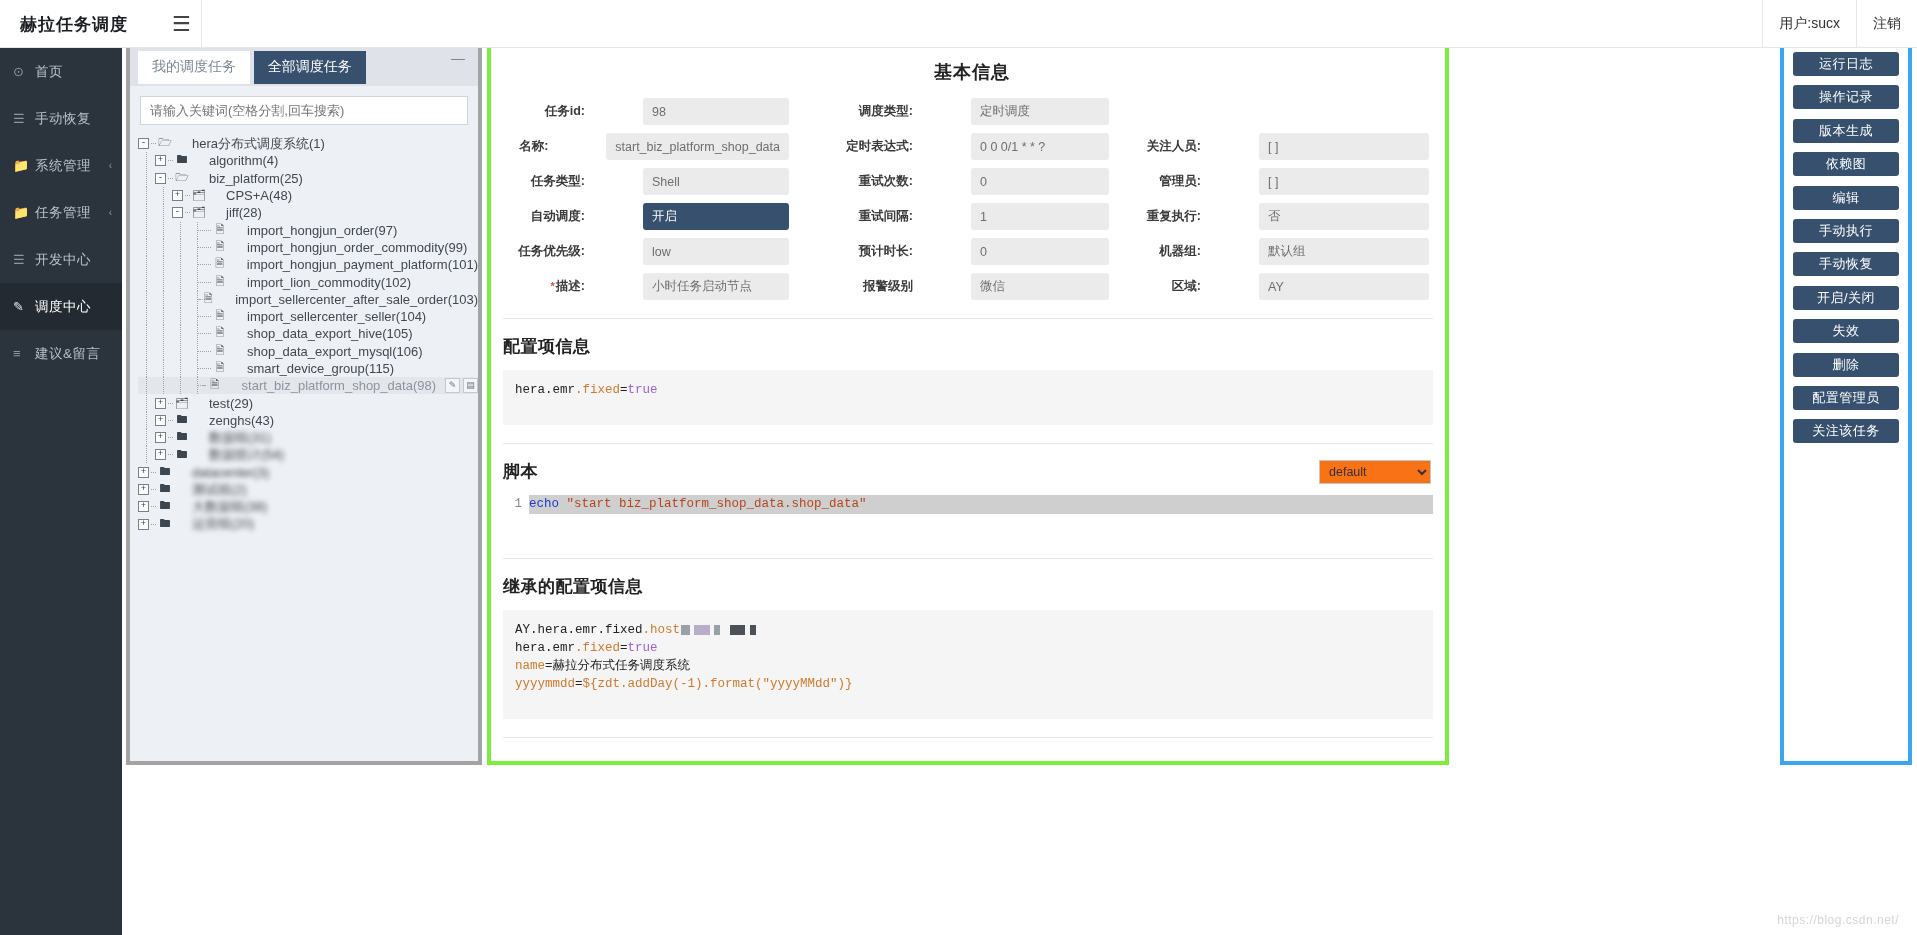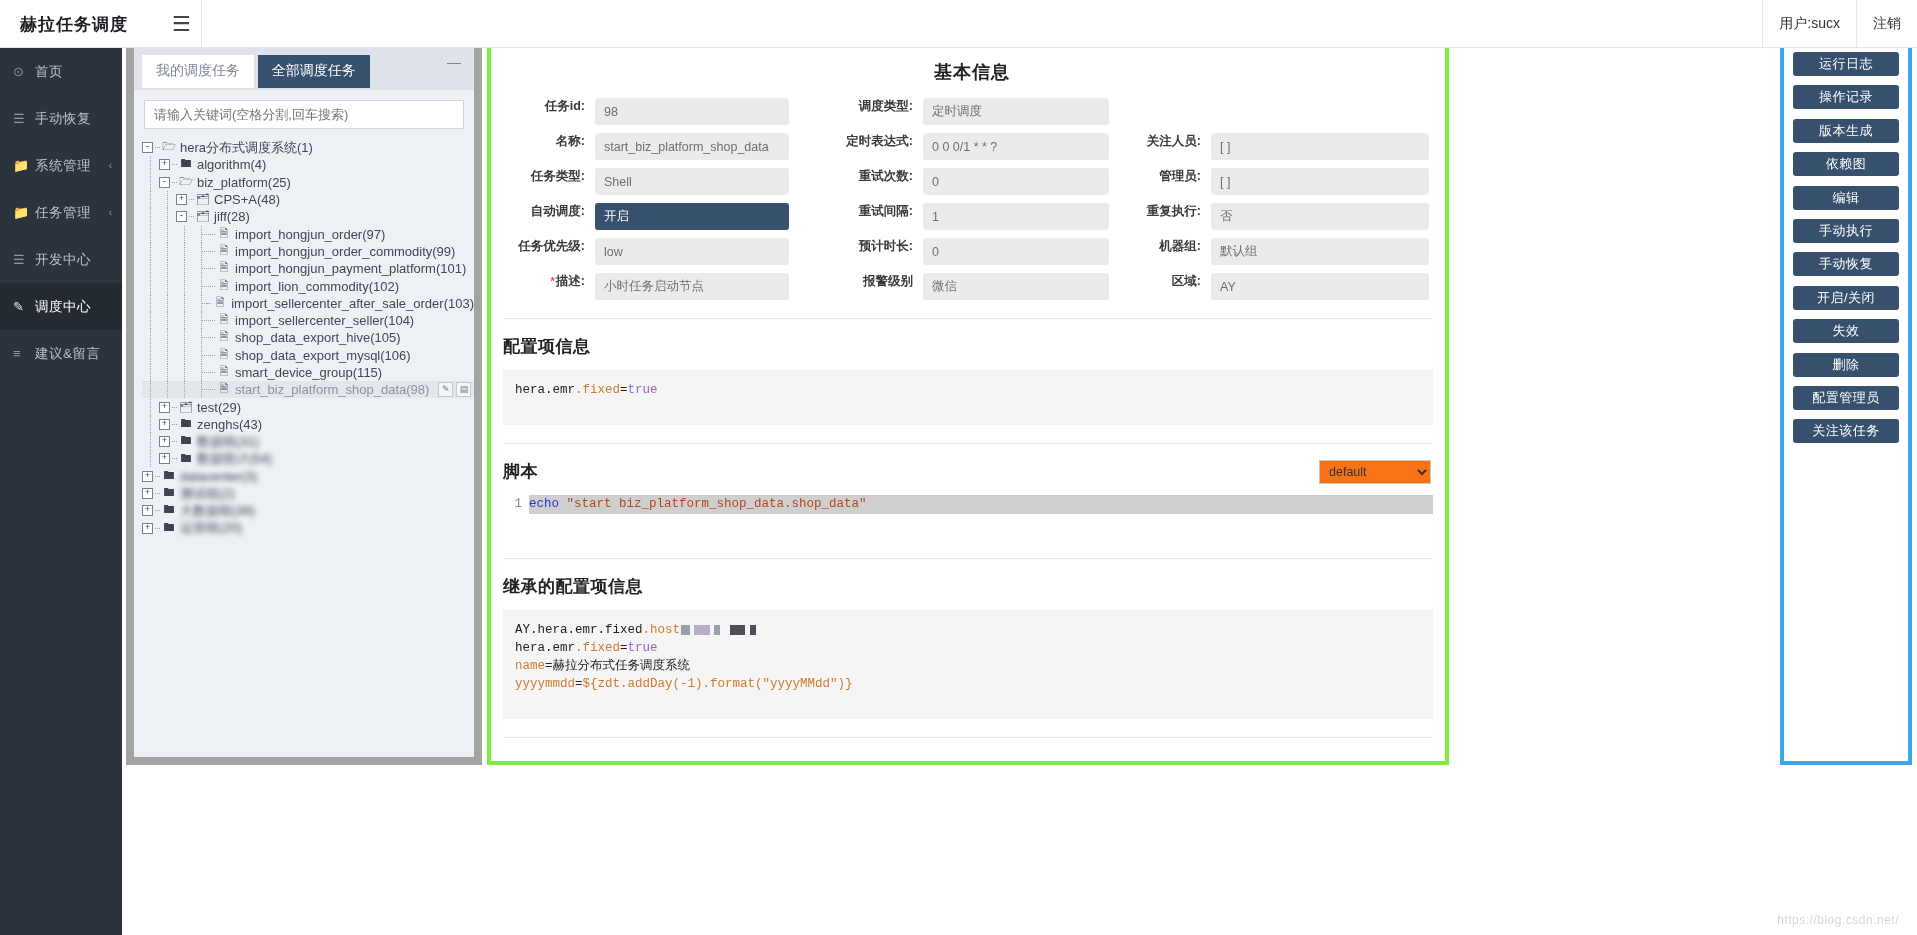--- a/index.html
+++ b/index.html
@@ -54,21 +54,21 @@
     width: 22px; flex: 0 0 22px; font-size: 13px; color: #8d97a3;
     display: flex; align-items: center;
   }
   .side-item.active .s-ico { color: #e3e7ec; }
   .side-item .s-label { flex: 1 1 auto; letter-spacing: 0.5px; }
   .side-item .s-arrow { font-size: 10px; color: #8d97a3; padding-right: 10px; }
 
   
   #leftpanel {
     position: absolute; left: 126px; top: 40px; width: 356px; height: 725px;
-    border: 8px solid #a3a3a3; background: #eceff3; z-index: 10;
+    border: 4px solid #a3a3a3; background: #eceff3; z-index: 10;
   }
   #panel-inner { position: absolute; inset: 0; background: #edf0f4; overflow: hidden; }
   #tabs-row {
     position: relative; height: 42px; background: #dfe3e9;
     padding: 7px 0 0 8px;
   }
   .tab {
     display: inline-block; padding: 7px 14px 8px 14px; font-size: 14px;
     cursor: pointer; vertical-align: top;
   }
@@ -104,21 +104,21 @@
     content:''; position:absolute; left:8px; top:8px; width:8px;
     border-top: 1px dotted #9aa3ae;
   }
   .toggle {
     width: 11px; height: 11px; border: 1px solid #77818d; background: #fff;
     font-size: 9px; line-height: 9px; text-align: center; color: #3b4450;
     cursor: pointer; flex: 0 0 11px; margin-right: 2px; font-family: "Liberation Mono", monospace;
   }
   .tdash { width: 5px; border-top: 1px dotted #9aa3ae; height: 1px; margin-right: 1px; }
   .ticon { width: 16px; flex: 0 0 16px; text-align: center; font-size: 11px; color: #3d454f; }
-  .tlabel { padding-left: 3px; cursor: pointer; }
+  .tlabel { padding-left: 3px; cursor: pointer; margin-left: 16px; }
   .tnode.sel { background: #e3e6ea; }
   .tnode.sel .tlabel { color: #8b949f; }
   .node-actions { display: inline-flex; margin-left: 6px; }
   .node-act {
     width: 15px; height: 15px; border: 1px solid #c3c9d1; background: #f3f5f7;
     font-size: 9px; line-height: 13px; text-align: center; color: #6c7682;
     margin-left: 3px; cursor: pointer;
   }
   .blur { filter: blur(2.4px); }
 
@@ -128,21 +128,21 @@
     border: 4px solid #7ded3e; background: #fff; z-index: 5; overflow: hidden;
   }
   #main-inner { position: absolute; inset: 0; background: #fff; overflow: hidden; }
 
   #basic-title {
     text-align: center; font-size: 18px; font-weight: bold; color: #222;
     padding: 18px 0 14px 0; letter-spacing: 1px; margin-left: 8px;
   }
   .form-grid { padding: 0 16px 0 6px; }
   .form-row { display: flex; margin-bottom: 8px; }
-  .fcell { display: flex; align-items: flex-start; }
+  .fcell { display: flex; align-items: center; gap: 48px; }
   .fcell.c1 { width: 292px; }
   .fcell.c2 { width: 320px; }
   .fcell.c3 { width: 320px; }
   .flabel {
     font-size: 12.5px; font-weight: bold; color: #3a3a3a; text-align: right;
     padding-right: 10px; white-space: nowrap;
   }
   .fcell.c1 .flabel { width: 98px; }
   .fcell.c2 .flabel { width: 118px; margin-left: 16px; }
   .fcell.c3 .flabel { width: 102px; }

